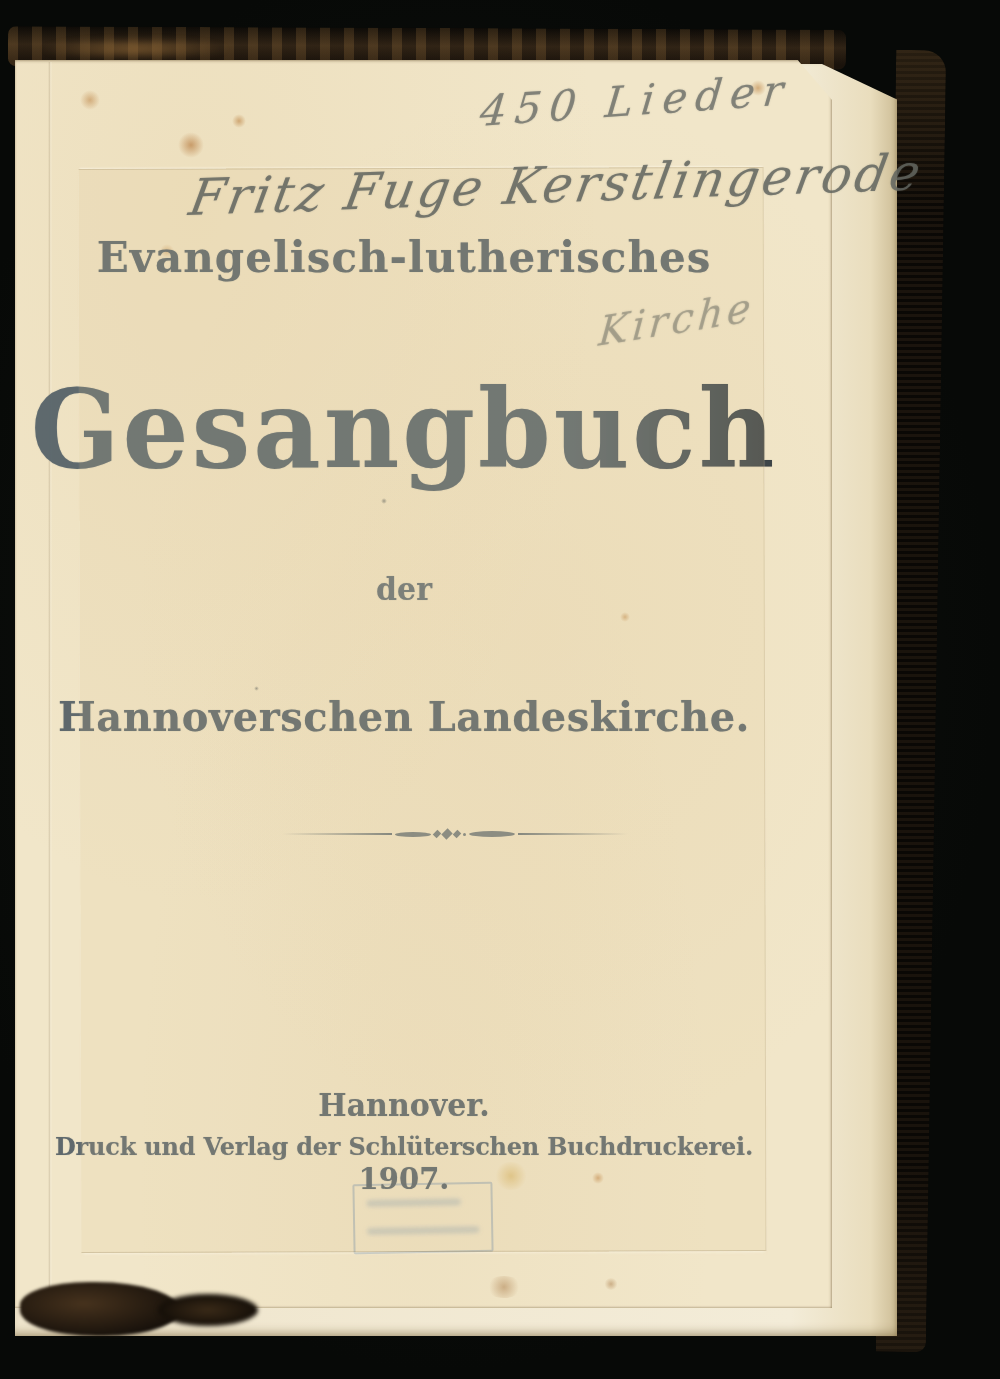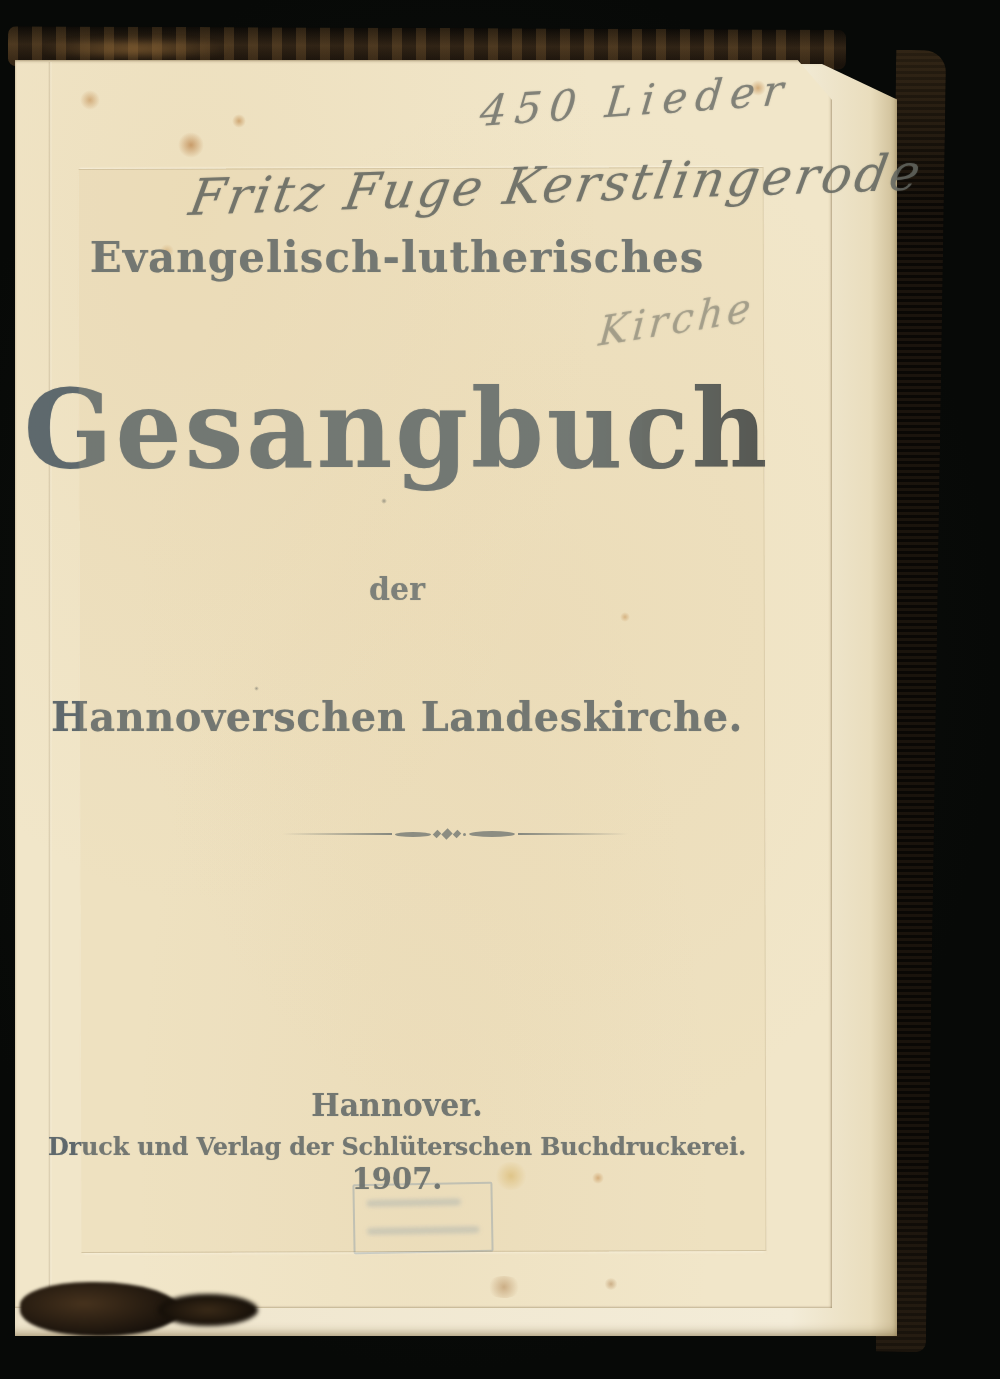--- a/index.html
+++ b/index.html
@@ -69,21 +69,21 @@
     border-bottom:1px solid rgba(150,132,95,.30);
     border-right:1px solid rgba(150,132,95,.20);
     box-shadow:0 -2px 2px -1px rgba(255,252,240,.55), 0 3px 3px -2px rgba(255,252,240,.5);
     transform:rotate(-.15deg);
   }
 
   
   .fox { border-radius:50%; pointer-events:none; }
 
   
-  .print-col { left:11px; top:60px; width:772px; height:1248px; }
+  .print-col { left:18px; top:60px; width:772px; height:1248px; }
   .print { position:absolute; width:100%; text-align:center;
     color:rgba(88,99,104,.92); text-shadow:0 0 1px rgba(88,99,104,.45);
     font-weight:bold; transform:scaleY(1.04); }
   .series-line { top:172px; font-size:42px; letter-spacing:1px; }
   .main-title  { top:308px; font-size:104px; letter-spacing:3px; }
   .gradient-ink { color:#57646a; }
   @supports ((-webkit-background-clip:text) or (background-clip:text)) {
     .gradient-ink {
       background-image:linear-gradient(90deg, rgba(90,103,109,.94) 0%, rgba(90,103,109,.94) 72%, rgba(60,68,72,.96) 86%, rgba(35,40,42,.98) 96%);
       -webkit-background-clip:text; background-clip:text; color:transparent;

